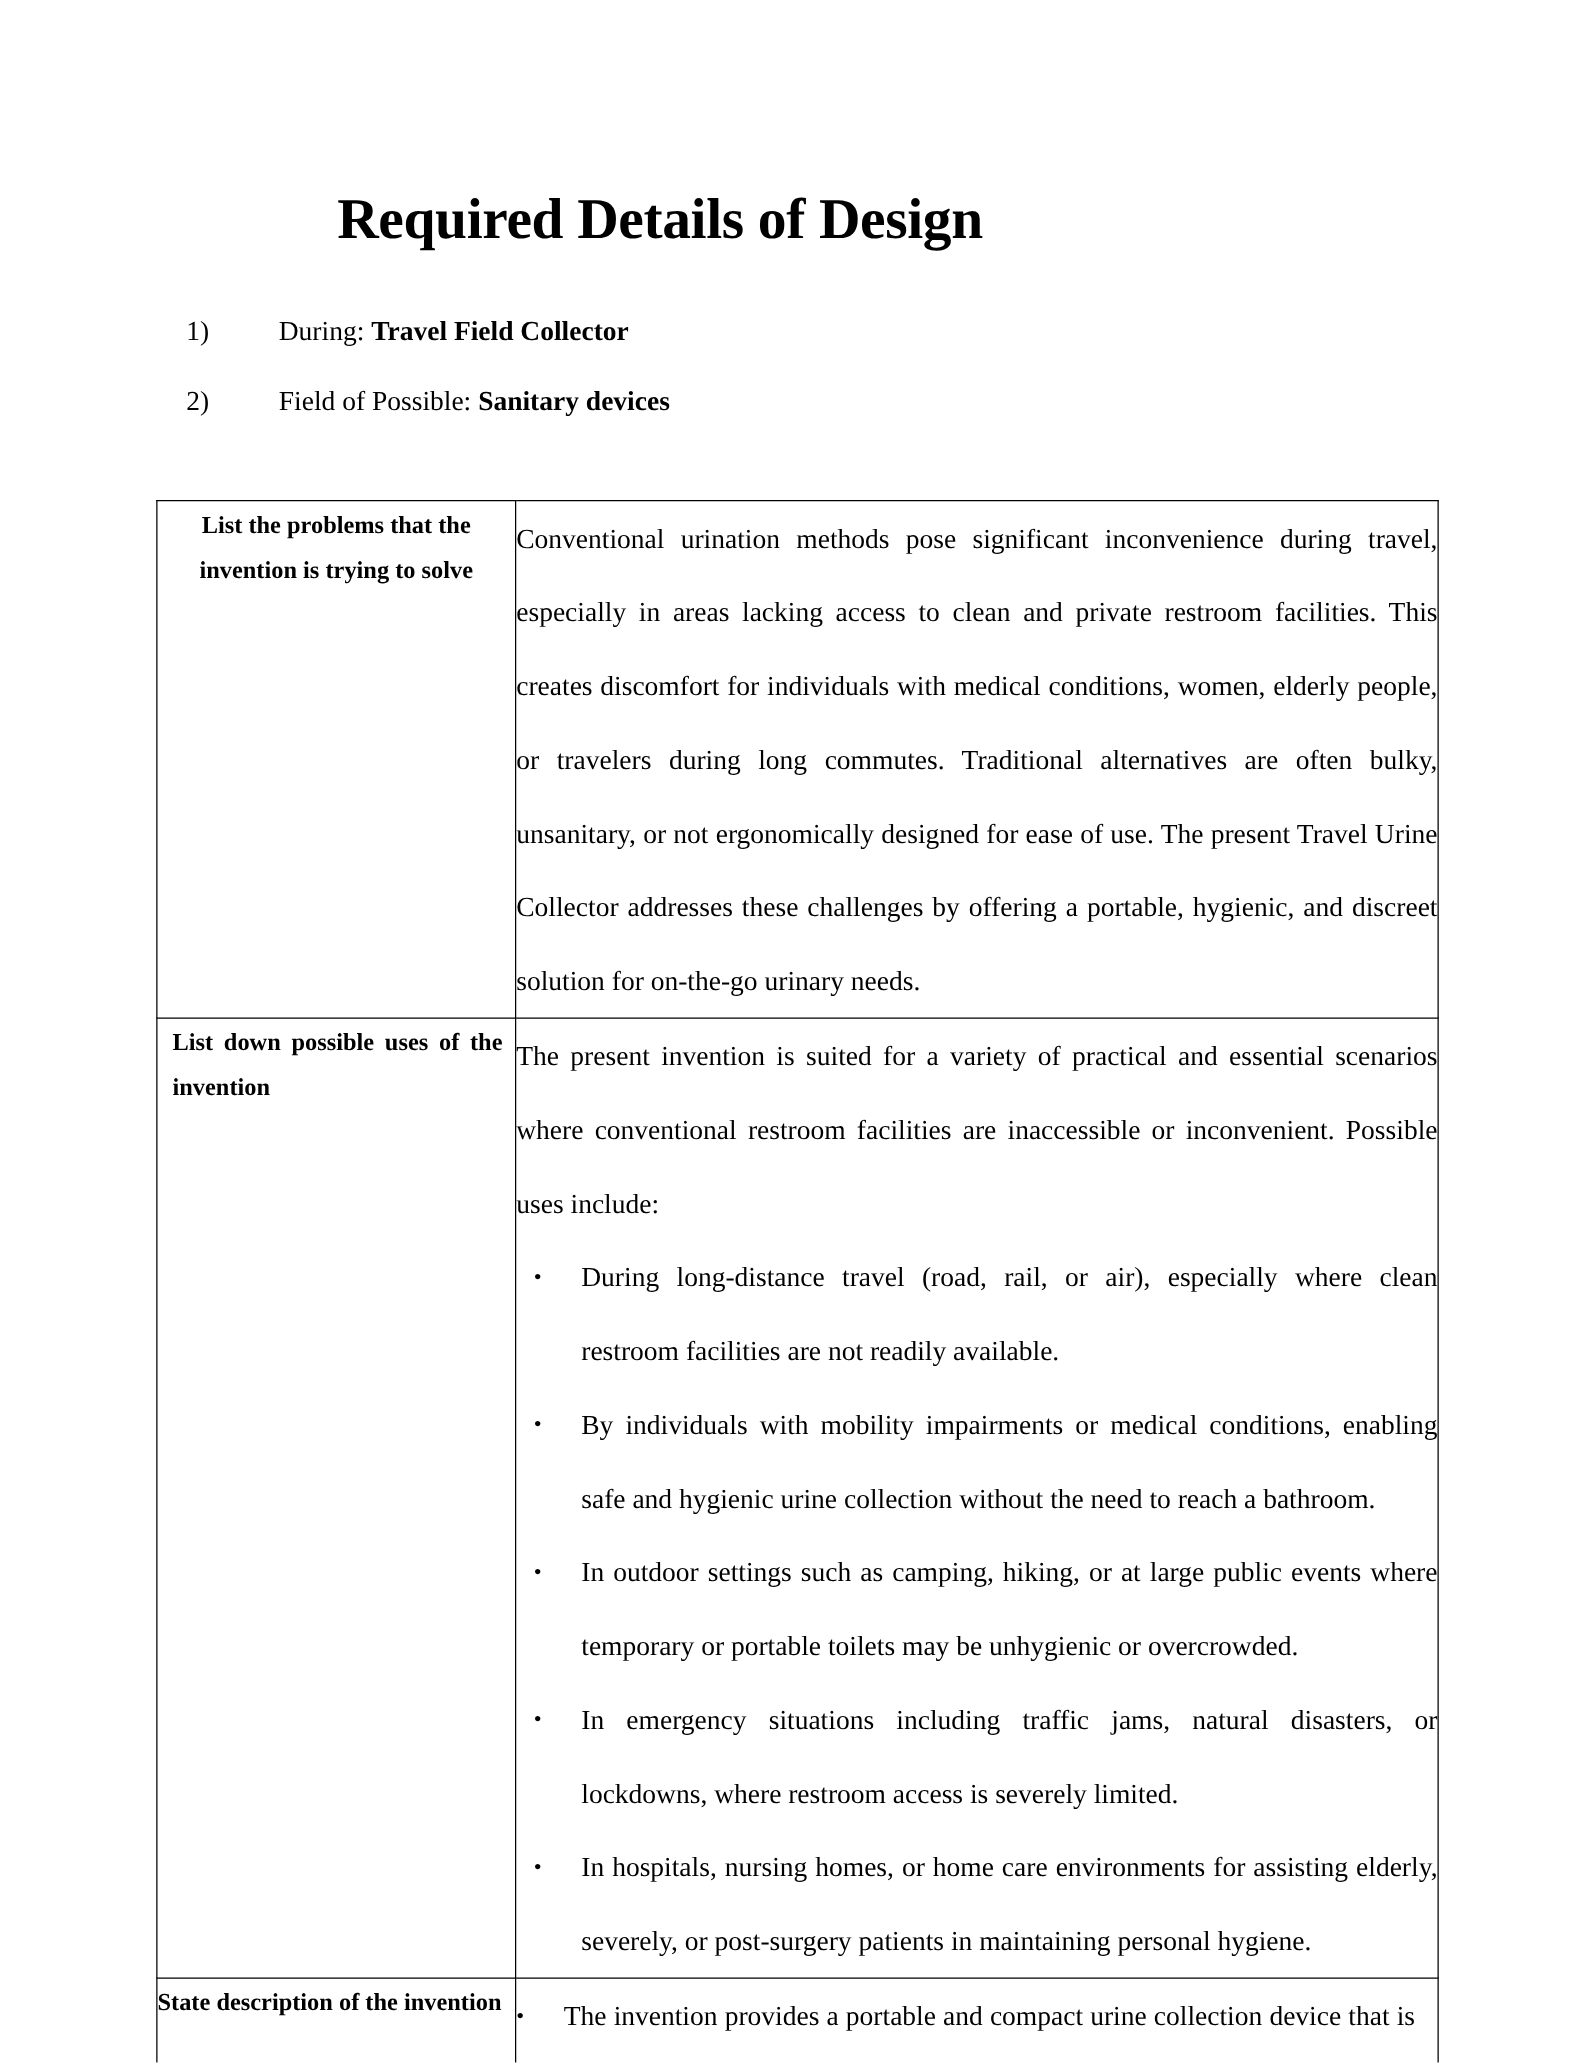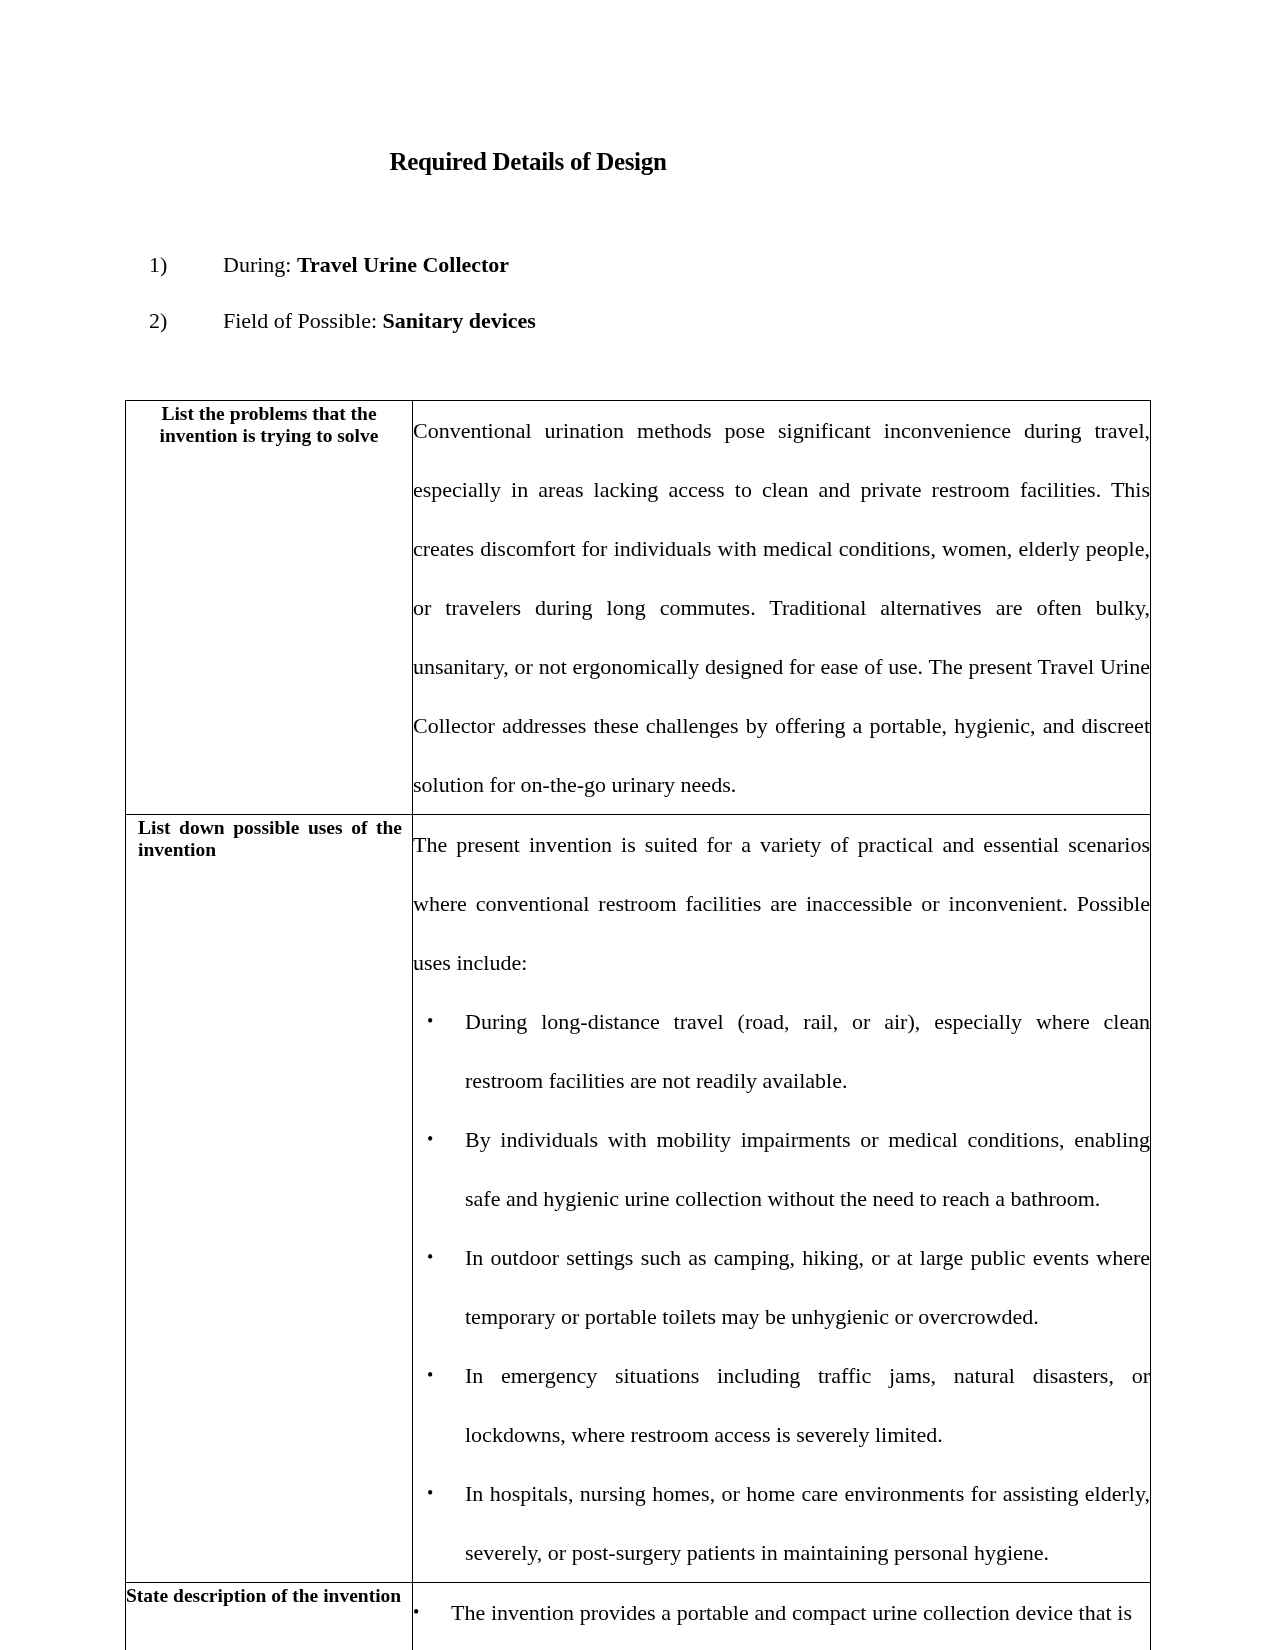--- a/index.html
+++ b/index.html
@@ -1,48 +1,48 @@
 <!DOCTYPE html>
 <html><head>
 <meta charset="utf-8">
 <style>
   html, body { margin: 0; padding: 0; background: #ffffff; }
   body { width: 1275px; height: 1650px; position: relative; overflow: hidden;
          font-family: "Liberation Serif", "DejaVu Serif", serif; color: #000; }
   .page-title { position: absolute; left: 0; width: 1056px; top: 148px; text-align: center;
-                font-size: 25px; font-weight: bold; margin: 0; letter-spacing: -0.3px; }
+                font-size: 46px; font-weight: bold; margin: 0; letter-spacing: -0.3px; }
   .field-line { position: absolute; left: 149px; font-size: 22px; }
   .field-line .num { display: inline-block; width: 74px; }
   .field-line b { font-weight: bold; }
   .details-table { position: absolute; left: 125px; top: 400px; width: 1026px;
                    border-collapse: collapse; table-layout: fixed; }
   .details-table td { border: 1px solid #000; vertical-align: top; padding: 0; }
   .col-label { width: 287px; }
-  .label-cell { font-weight: bold; font-size: 19.5px; line-height: 22px; padding: 2px 10px 0 12px !important; }
+  .label-cell { font-weight: bold; font-size: 19.5px; line-height: 36px; padding: 2px 10px 0 12px !important; }
   .label-cell.center { text-align: center; padding-left: 4px !important; padding-right: 4px !important; }
   .label-cell.justify { text-align: justify; text-align-last: left; margin-left: 44px; }
   .label-cell.flush { padding-left: 0 !important; padding-right: 0 !important; }
   .content-cell { font-size: 22px; line-height: 59px; text-align: justify; padding: 0 !important; }
   .content-cell p { margin: 0; }
   .content-cell ul { margin: 0; padding: 0; list-style: none; }
   .content-cell li { position: relative; padding-left: 52px; }
   .content-cell li .bullet { position: absolute; left: 14px; top: 0; font-size: 18px; }
   .row1 { height: 344px; }
   .row2 { height: 700px; }
   .row3 { height: 146px; }
   .desc-list li { padding-left: 38px; padding-right: 18px; }
   .desc-list li .bullet { left: 0; }
 </style>
 </head>
 <body>
 
 <h1 class="page-title">Required Details of Design</h1>
 
 <div class="field-line" style="top:252px;">
-  <span class="num">1)</span><span>During: </span><b>Travel Urine Collector</b>
+  <span class="num">1)</span><span>During: </span><b>Travel Field Collector</b>
 </div>
 <div class="field-line" style="top:308px;">
   <span class="num">2)</span><span>Field of Possible: </span><b>Sanitary devices</b>
 </div>
 
 <table class="details-table">
   <colgroup>
       <col class="col-label">
       <col>
     </colgroup>

